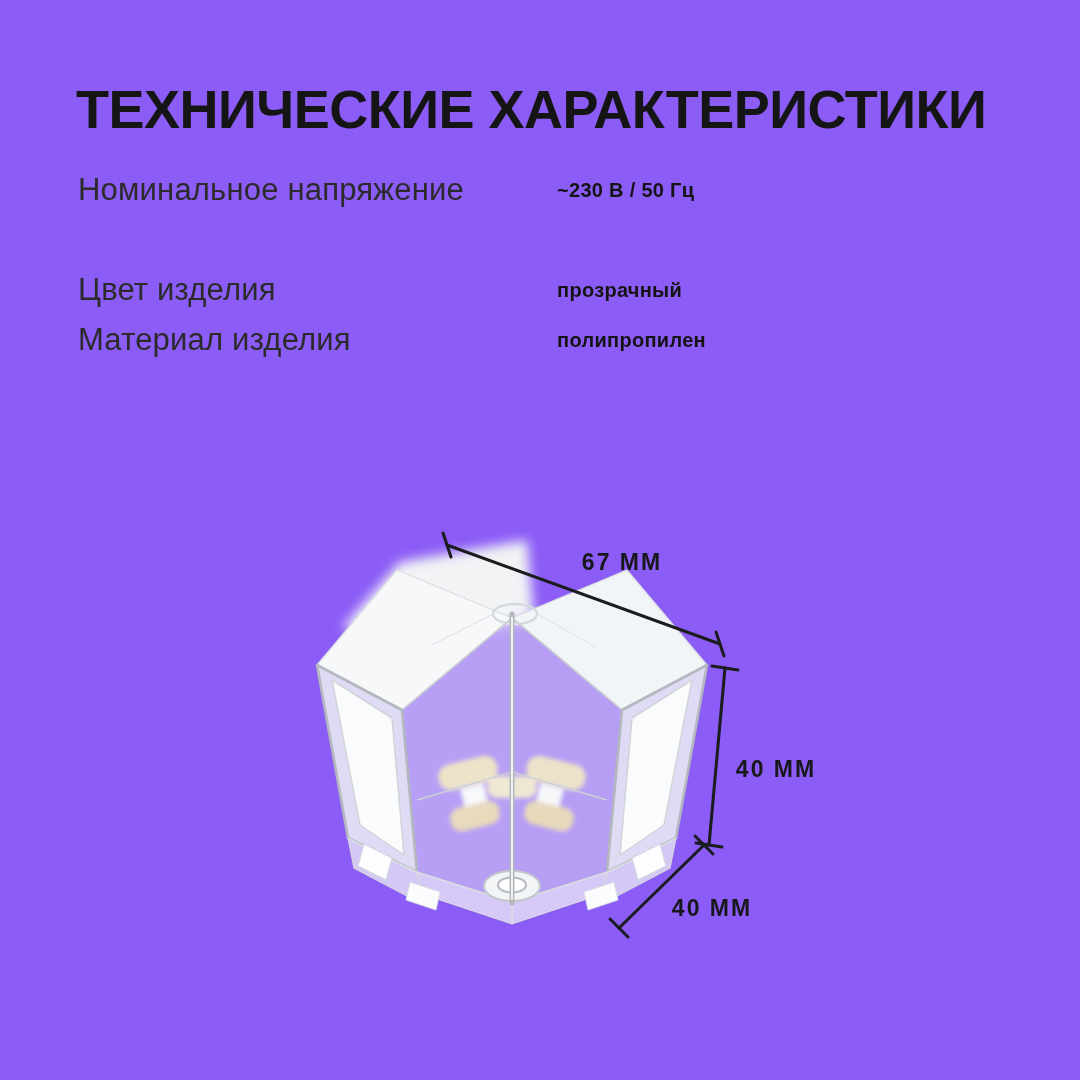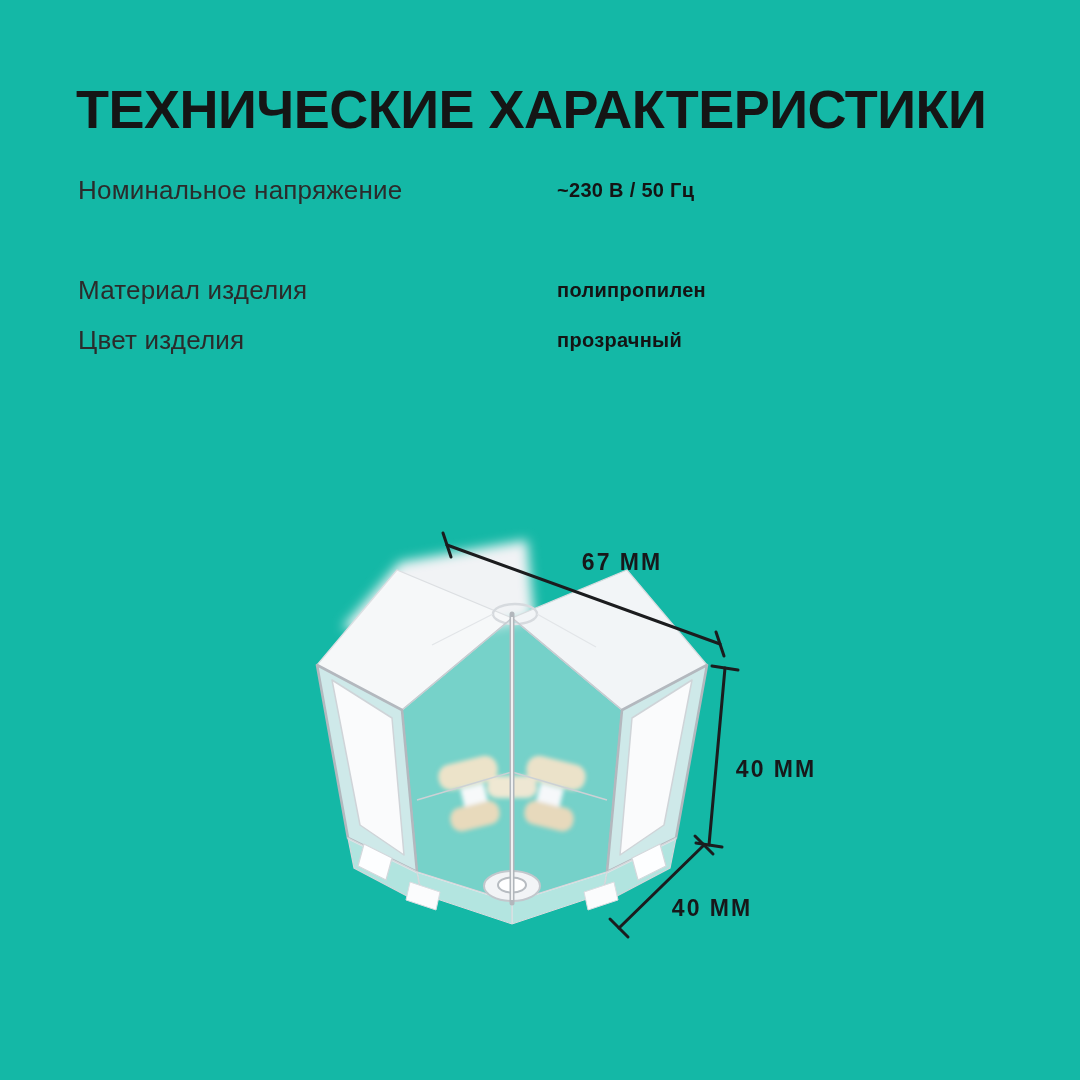--- a/index.html
+++ b/index.html
@@ -1,27 +1,27 @@
 <!DOCTYPE html>
 <html><head>
 <meta charset="utf-8">
 <style>
   html,body{margin:0;padding:0;background:#fff;}
   .canvas{
-    position:relative;width:1080px;height:1080px;background:#14b8a6;overflow:hidden;
+    position:relative;width:1080px;height:1080px;background:#8b5cf6;overflow:hidden;
     font-family:"Liberation Sans", sans-serif;color:#1a1a1a;
   }
   .title{
     position:absolute;left:76px;top:78px;width:960px;
     font-size:54px;font-weight:800;letter-spacing:-0.5px;white-space:nowrap;
     color:#151515;
   }
   .specs{position:absolute;left:78px;top:165px;width:900px;}
   .spec-row{display:grid;grid-template-columns:479px 1fr;height:50px;align-items:center;}
-  .spec-label{font-size:26px;font-weight:400;color:#2b2b2b;letter-spacing:0.2px;}
+  .spec-label{font-size:31px;font-weight:400;color:#2b2b2b;letter-spacing:0.2px;}
   .spec-value{font-size:20px;font-weight:700;color:#141414;letter-spacing:0.3px;}
   .figure{position:absolute;left:272px;top:510px;width:580px;height:460px;}
   .dim-text{
     font-family:"Liberation Sans", sans-serif;font-size:23px;font-weight:700;
     letter-spacing:2px;fill:#17181a;
   }
 </style>
 </head>
 <body>
 
@@ -30,26 +30,26 @@
   <div class="title">ТЕХНИЧЕСКИЕ ХАРАКТЕРИСТИКИ</div>
 
   <div class="specs">
     <div class="spec-row">
       <div class="spec-label">Номинальное напряжение</div>
       <div class="spec-value">~230 В / 50 Гц</div>
     </div>
     <div class="spec-row">
     </div>
     <div class="spec-row">
+      <div class="spec-label">Цвет изделия</div>
+      <div class="spec-value">прозрачный</div>
+    </div>
+    <div class="spec-row">
       <div class="spec-label">Материал изделия</div>
       <div class="spec-value">полипропилен</div>
-    </div>
-    <div class="spec-row">
-      <div class="spec-label">Цвет изделия</div>
-      <div class="spec-value">прозрачный</div>
     </div>
     <div class="spec-row">
     </div>
   </div>
 
   <div class="figure">
     <svg viewBox="0 0 580 460" width="580" height="460">
       <defs>
         <filter id="blurSoft" x="-40%" y="-40%" width="180%" height="180%">
           <feGaussianBlur stdDeviation="6"></feGaussianBlur>

